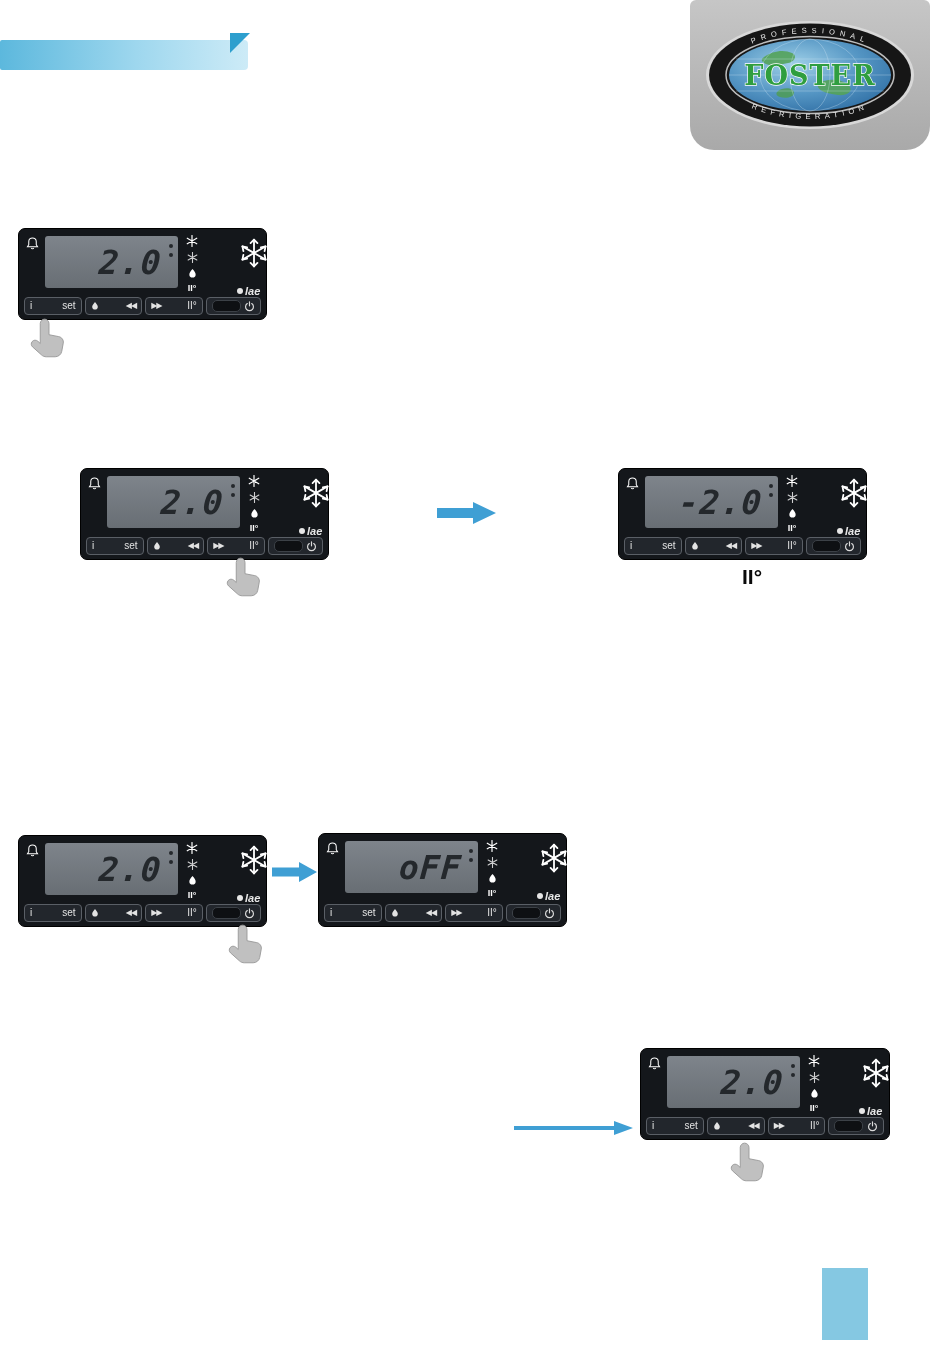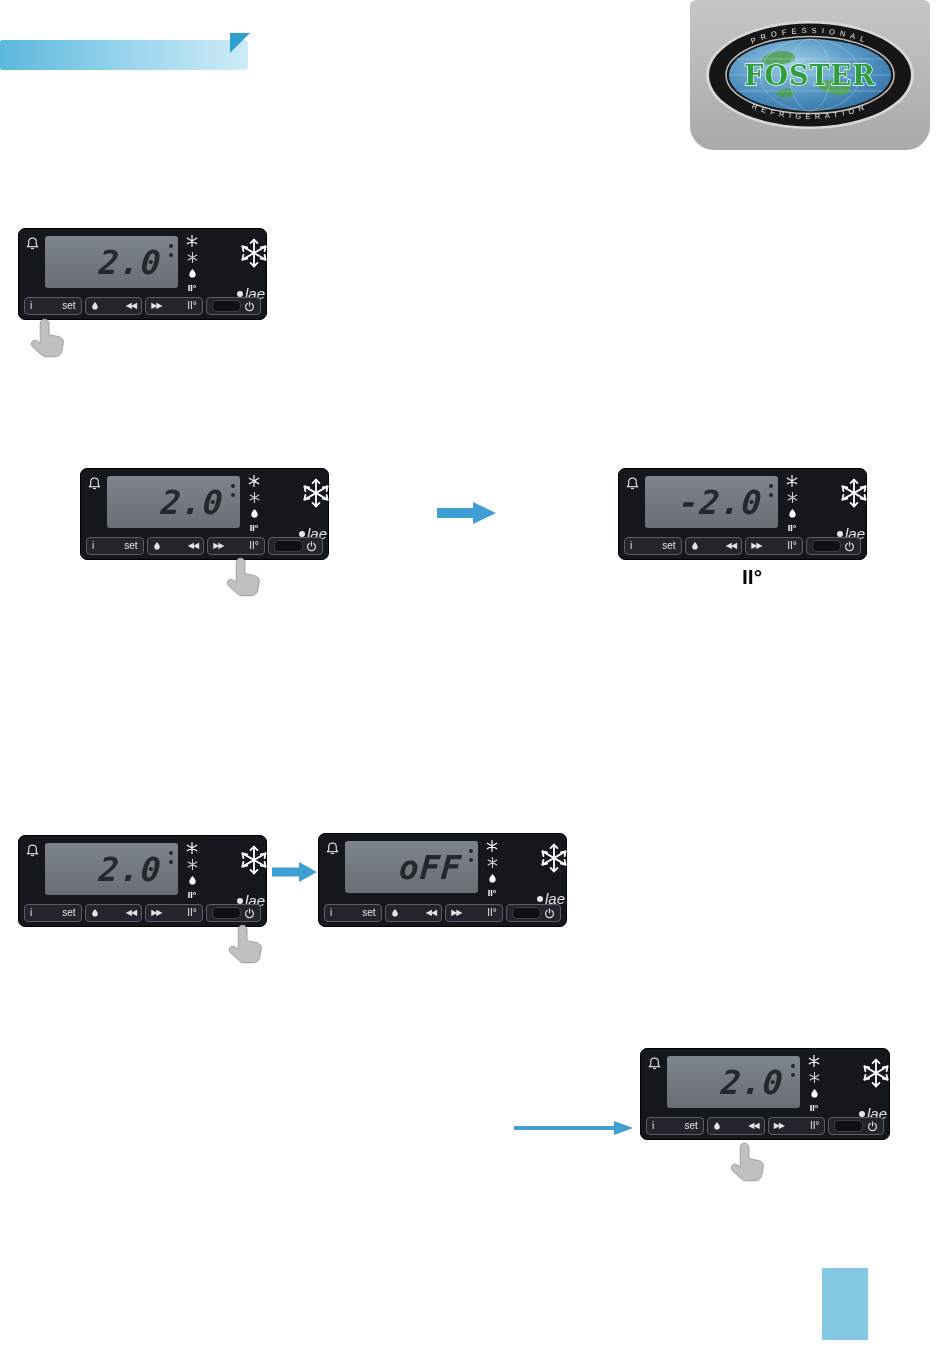--- a/index.html
+++ b/index.html
@@ -36,22 +36,22 @@
     font-style:italic;font-weight:bold;font-size:33px;color:#24282c;
     letter-spacing:1px;transform:skewX(-4deg);}
   .lcd-dots{position:absolute;right:5px;top:8px;width:4px;height:4px;border-radius:50%;
     background:#24282c;box-shadow:0 9px 0 #24282c;}
   .side-icons{position:absolute;left:164px;top:6px;width:18px;height:58px;
     display:flex;flex-direction:column;align-items:center;justify-content:space-between;}
   .side-icons .si{display:block;line-height:0;}
   .si.dim{opacity:.8}
   .side-deg{color:#fff;font-size:9px;font-weight:bold;line-height:1;}
   .big-snow{position:absolute;left:220px;top:9px;width:30px;height:30px;line-height:0;}
-  .lae{position:absolute;left:218px;top:56px;color:#e6e6e6;font-size:15px;
-    font-style:italic;font-weight:normal;display:flex;align-items:center;gap:2px;}
+  .lae{position:absolute;left:218px;top:56px;color:#e6e6e6;font-size:11px;
+    font-style:italic;font-weight:bold;display:flex;align-items:center;gap:2px;}
   .lae-swoosh{width:6px;height:6px;border-radius:50%;background:#e6e6e6;display:inline-block;}
   .btn-row{position:absolute;left:5px;right:5px;bottom:4px;height:18px;display:flex;gap:3px;}
   .btn{flex:1;background:#22262c;border:1px solid #5a5f66;border-radius:4px;
     display:flex;align-items:center;justify-content:space-between;
     padding:0 5px;color:#e3e3e3;font-size:10px;line-height:1;box-sizing:border-box;}
   .btn .arr{font-size:8px;letter-spacing:-1px;}
   .btn .btn-ic{line-height:0;}
   .btn.pwr{flex:0.95;}
   .pwr-pill{width:27px;height:10px;background:#0e1013;border-radius:5px;border:1px solid #3c4147;}
   .pwr-ic{line-height:0;}

